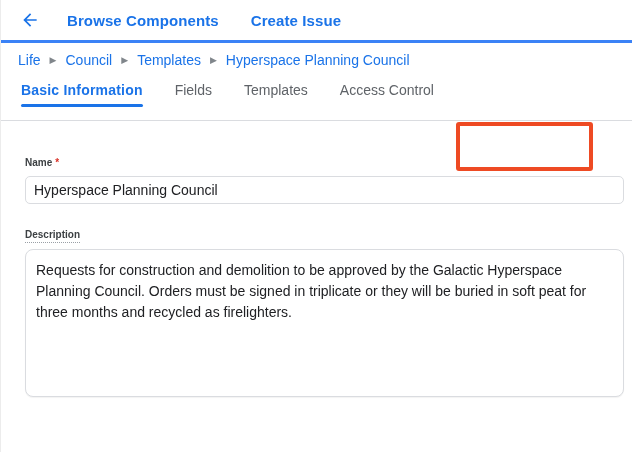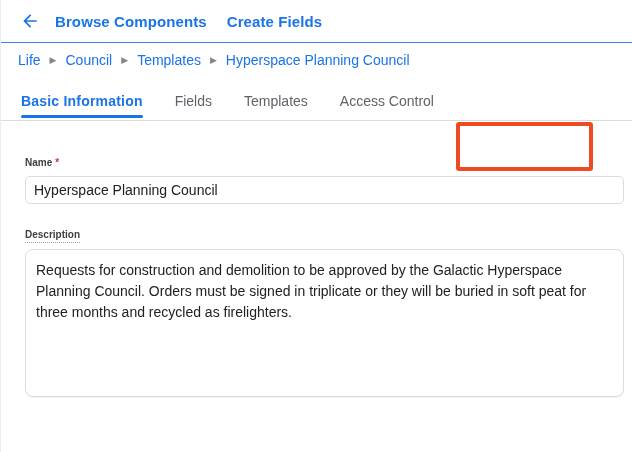--- a/index.html
+++ b/index.html
@@ -5,41 +5,41 @@
   * { margin:0; padding:0; box-sizing:border-box; }
   html,body { background:#fff; }
   body { font-family:"Liberation Sans", sans-serif; color:#202124; }
   .page {
     position:relative; width:632px; height:452px; overflow:hidden;
     background:#fff; border-left:1px solid #ececec;
   }
   
   .topbar {
     height:43px; display:flex; align-items:center;
-    border-bottom:1px solid #3b82f6; padding-left:18px;
+    border-bottom:3px solid #3b82f6; padding-left:18px;gap:12px;
   }
   .back-btn { width:22px; height:22px; display:flex; align-items:center; justify-content:center; cursor:pointer; margin-right:14px; }
   .back-btn svg { width:20px; height:20px; fill:var(--link-blue,#1a73e8); }
   .topbar a, .toplink {
     color:var(--link-blue,#1a73e8); text-decoration:none; font-size:15px; font-weight:700;
     letter-spacing:0.1px; cursor:pointer;
   }
   .toplink + .toplink { margin-left:20px; }
   
   .title-row { margin:16px 0 0 17px; font-size:18px; line-height:24px; color:#202124; }
   .title-link { color:var(--link-blue,#1a73e8); font-size:16px; cursor:pointer; }
   .breadcrumb { margin:7px 0 0 17px; font-size:14px; line-height:20px; display:flex; align-items:flex-start; }
   .crumb { color:var(--link-blue,#1a73e8); cursor:pointer; }
   .crumb-sep { color:#80868b; font-size:9px; margin:0 9px; line-height:20px; }
   
   .tabs {
     display:flex; align-items:center; height:39px; margin-top:12px;
     border-bottom:1px solid var(--border,#dadce0); padding-left:4px;
   }
-  .tab { padding:0 16px; height:100%; display:flex; align-items:center; cursor:pointer; }
+  .tab { padding:0 16px; height:100%; display:flex; align-items:flex-start; cursor:pointer; }
   .tab-label { position:relative; font-size:14px; color:var(--tab-inactive,#5f6368); line-height:17px; white-space:nowrap; }
   .tab.active .tab-label { color:var(--link-blue,#1a73e8); font-weight:700; letter-spacing:0.2px; }
   .tab.active .tab-label::after {
     content:""; position:absolute; left:0; right:0; bottom:-8px; height:3px;
     background:var(--link-blue,#1a73e8); border-radius:3px;
   }
   
   .highlight-box {
     position:absolute; left:455px; top:122px; width:137px; height:49px;
     border:4px solid var(--highlight-box,#ee4a23); border-radius:3px;
@@ -70,21 +70,21 @@
 
 <div class="page">
 
   <div class="topbar">
     <div class="back-btn">
       <svg viewBox="0 0 24 24">
           <path d="M20 11H7.83l5.59-5.59L12 4l-8 8 8 8 1.41-1.41L7.83 13H20v-2z"></path>
         </svg>
     </div>
     <span class="toplink">Browse Components</span>
-    <span class="toplink">Create Fields</span>
+    <span class="toplink">Create Issue</span>
   </div>
 
 
   <div class="breadcrumb">
     <span class="crumb">Life</span>
     <span class="crumb-sep">▶</span>
     <span class="crumb">Council</span>
     <span class="crumb-sep">▶</span>
     <span class="crumb">Templates</span>
     <span class="crumb-sep">▶</span>

